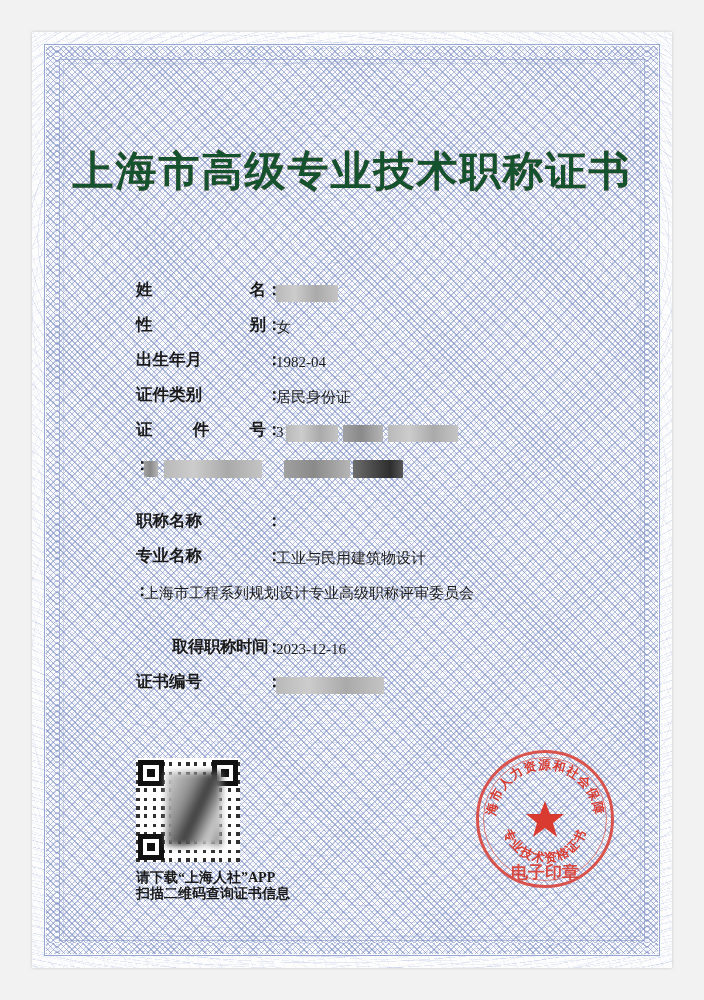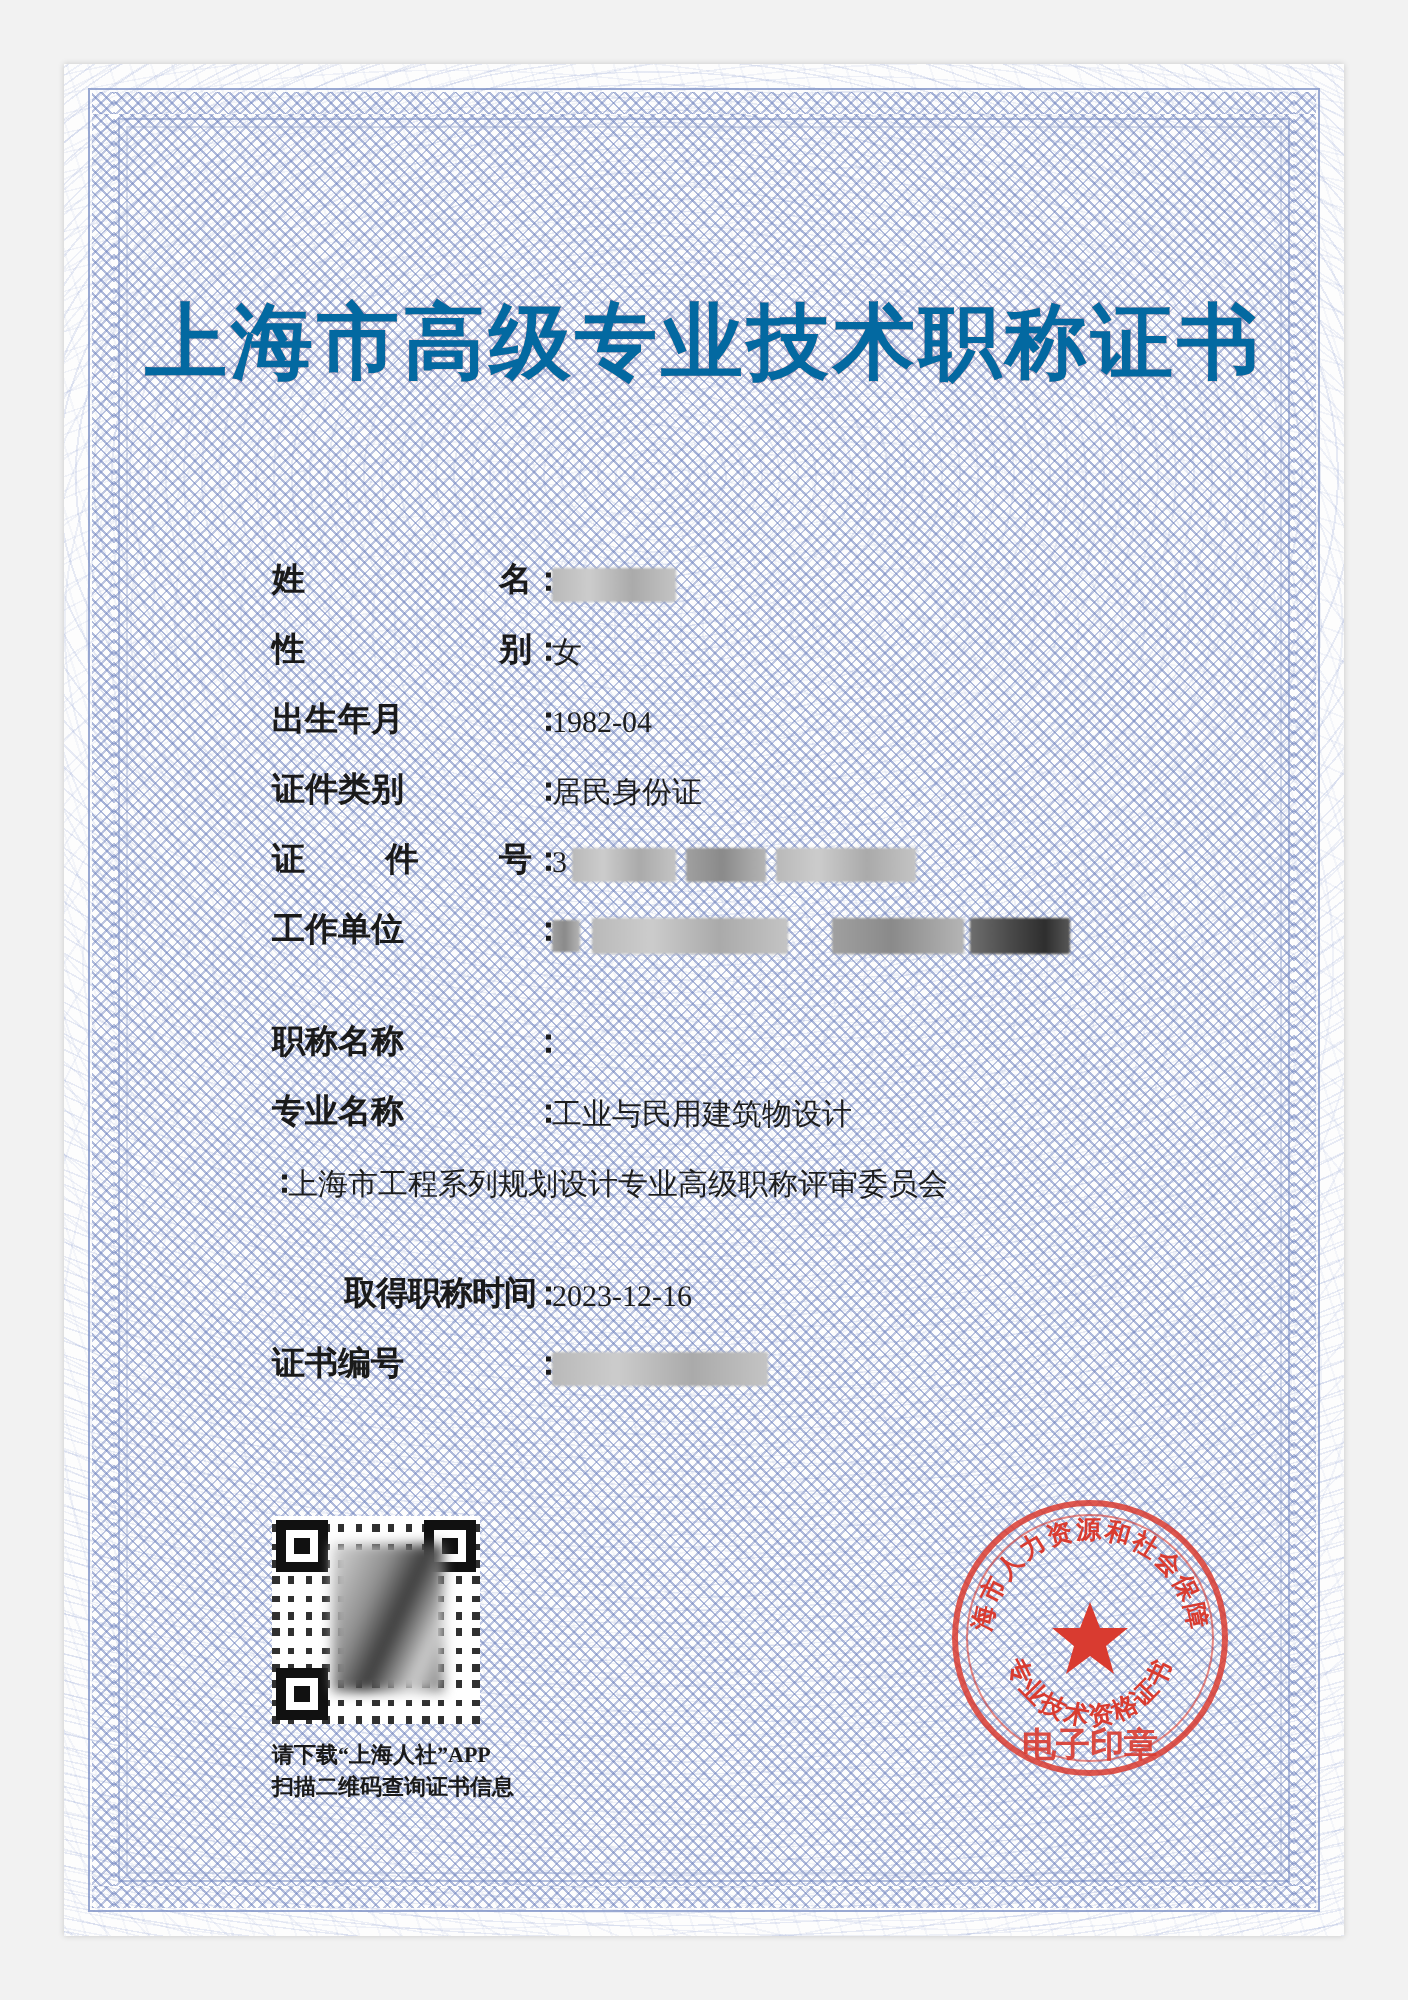--- a/index.html
+++ b/index.html
@@ -95,21 +95,21 @@
   
   #title {
     position: absolute;
     left: 0; right: 0;
     top: 112px;
     text-align: center;
     font-family: "Liberation Serif", "DejaVu Serif", serif;
     font-weight: bold;
     font-size: 41px;
     letter-spacing: 2px;
-    color: #0369a1;
+    color: #14532d;
     text-shadow: 0 0 1px rgba(190,20,20,0.4);
     white-space: nowrap;
   }
 
   
   #fields {
     position: absolute;
     left: 104px;
     top: 247px;
     width: 470px;
@@ -217,21 +217,21 @@
     left: 4px; top: 4px;
     width: 8px; height: 8px;
     background: #111;
   }
   .qr-eye.tl { left: 2px; top: 2px; }
   .qr-eye.tr { right: 2px; top: 2px; }
   .qr-eye.bl { left: 2px; bottom: 2px; }
   #qr-caption {
     margin-top: 8px;
     font-family: "Liberation Serif", "DejaVu Serif", serif;
-    font-size: 11px;
+    font-size: 14px;
     font-weight: bold;
     color: #1a1a1a;
     line-height: 16px;
     white-space: nowrap;
   }
 
   
   #seal {
     position: absolute;
     left: 444px;
@@ -340,21 +340,20 @@
           <span>件</span>
           <span>号</span>
         </div>
         <div class="colon">：</div>
         <div class="value">
           <span>3</span><span class="redact" style="width:52px;height:17px;margin-left:2px;"></span><span class="redact mid" style="width:40px;height:17px;margin-left:5px;"></span><span class="redact" style="width:70px;height:17px;margin-left:5px;"></span>
         </div>
       </div>
 
       <div class="row">
-        <div class="label">工作单位</div>
         <div class="colon">：</div>
         <div class="value">
           <span class="redact mid" style="width:14px;height:16px;"></span><span class="redact" style="width:98px;height:18px;margin-left:6px;"></span><span class="redact mid" style="width:66px;height:18px;margin-left:22px;"></span><span class="redact dark" style="width:50px;height:18px;margin-left:3px;"></span>
         </div>
       </div>
 
       <div class="row gap-top">
         <div class="label">职称名称</div>
         <div class="colon">：</div>
       </div>

